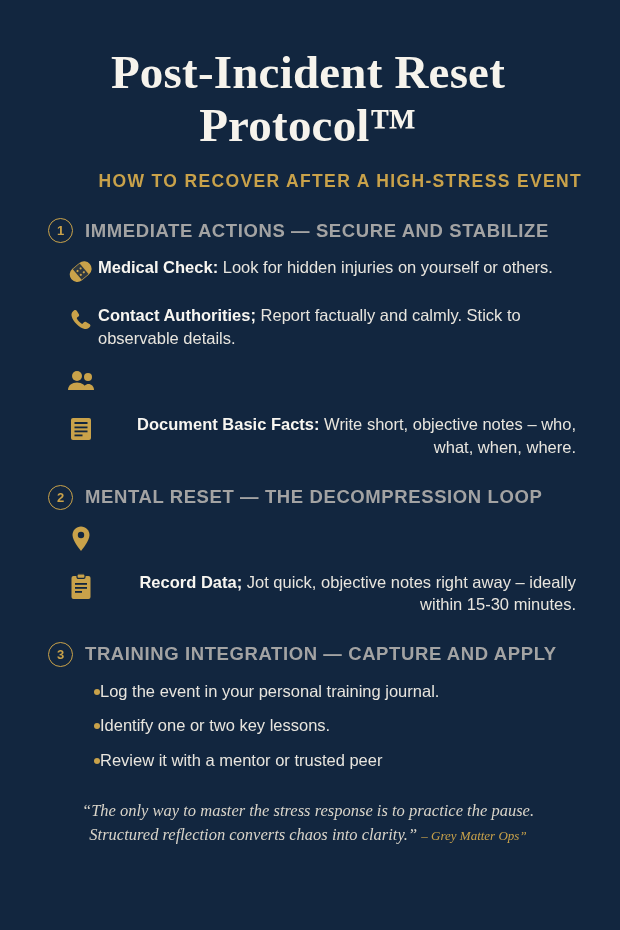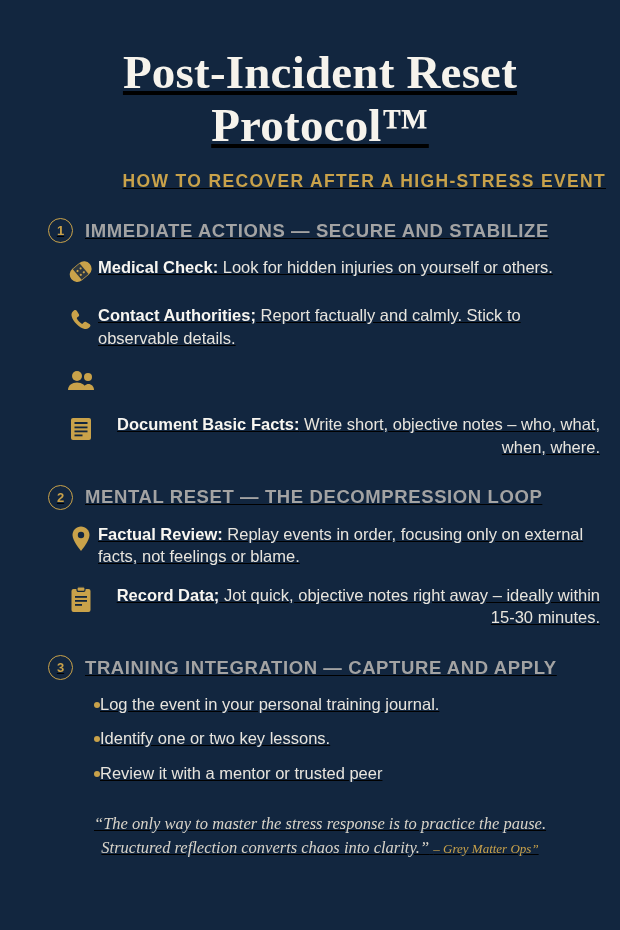--- a/index.html
+++ b/index.html
@@ -12,22 +12,21 @@
     background: #12263f;
     font-family: "Liberation Sans", sans-serif;
     overflow: hidden;
   }
   .poster {
     position: relative;
     width: 620px;
     height: 930px;
     background: #12263f;
     box-sizing: border-box;
-    padding: 40px 14px 14px 34px;
-    text-decoration: underline;
+    padding: 40px 38px 14px 34px;
   }
 
   
   .title {
     font-family: "Liberation Serif", serif;
     font-weight: bold;
     color: #f6f3ec;
     font-size: 47px;
     line-height: 1.12;
     text-align: center;
@@ -235,23 +234,20 @@
     <div class="items">
 
 
       <div class="item">
         <span class="ico">
           <svg width="22" height="28" viewBox="0 0 22 28" fill="none">
             <path d="M11 1.5c-4.7 0-8.5 3.8-8.5 8.5 0 6.2 8.5 16 8.5 16s8.5-9.8 8.5-16c0-4.7-3.8-8.5-8.5-8.5z" fill="#c9a24a"></path>
             <circle cx="11" cy="10" r="3.2" fill="#12263f"></circle>
           </svg>
         </span>
-        <div class="item-text">
-          <b>Factual Review:</b><span> Replay events in order, focusing only on external facts, not feelings or blame.</span>
-        </div>
       </div>
 
       <div class="item">
         <span class="ico">
           <svg width="24" height="28" viewBox="0 0 24 28" fill="none">
             <rect x="2.5" y="3" width="19" height="23" rx="2" fill="#c9a24a"></rect>
             <rect x="8" y="0.8" width="8" height="4.6" rx="1.4" fill="#c9a24a" stroke="#12263f" stroke-width="1.2"></rect>
             <rect x="6" y="10" width="12" height="1.8" fill="#12263f"></rect>
             <rect x="6" y="14" width="12" height="1.8" fill="#12263f"></rect>
             <rect x="6" y="18" width="7" height="1.8" fill="#12263f"></rect>

